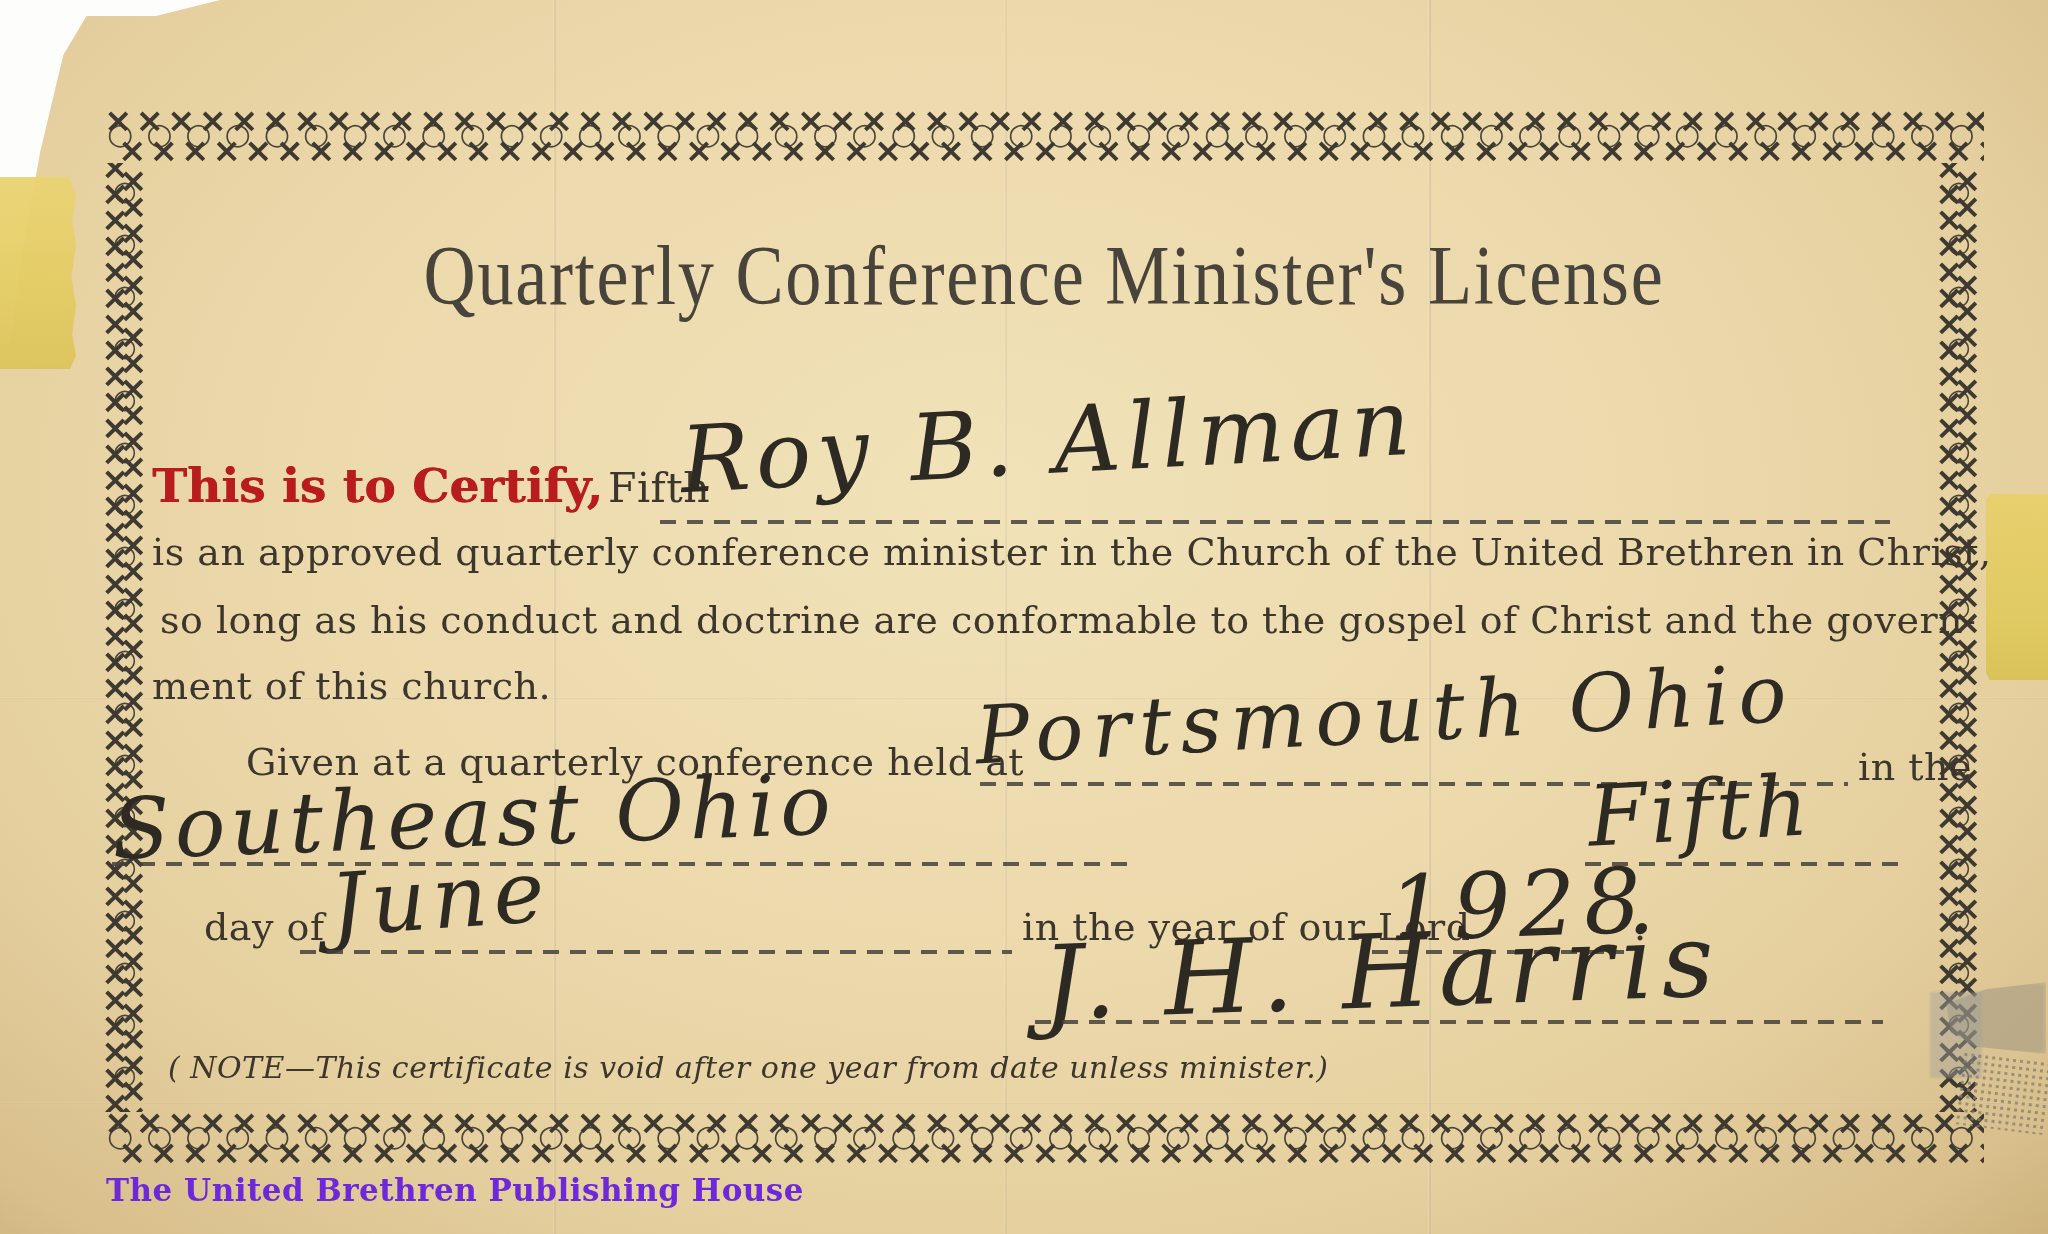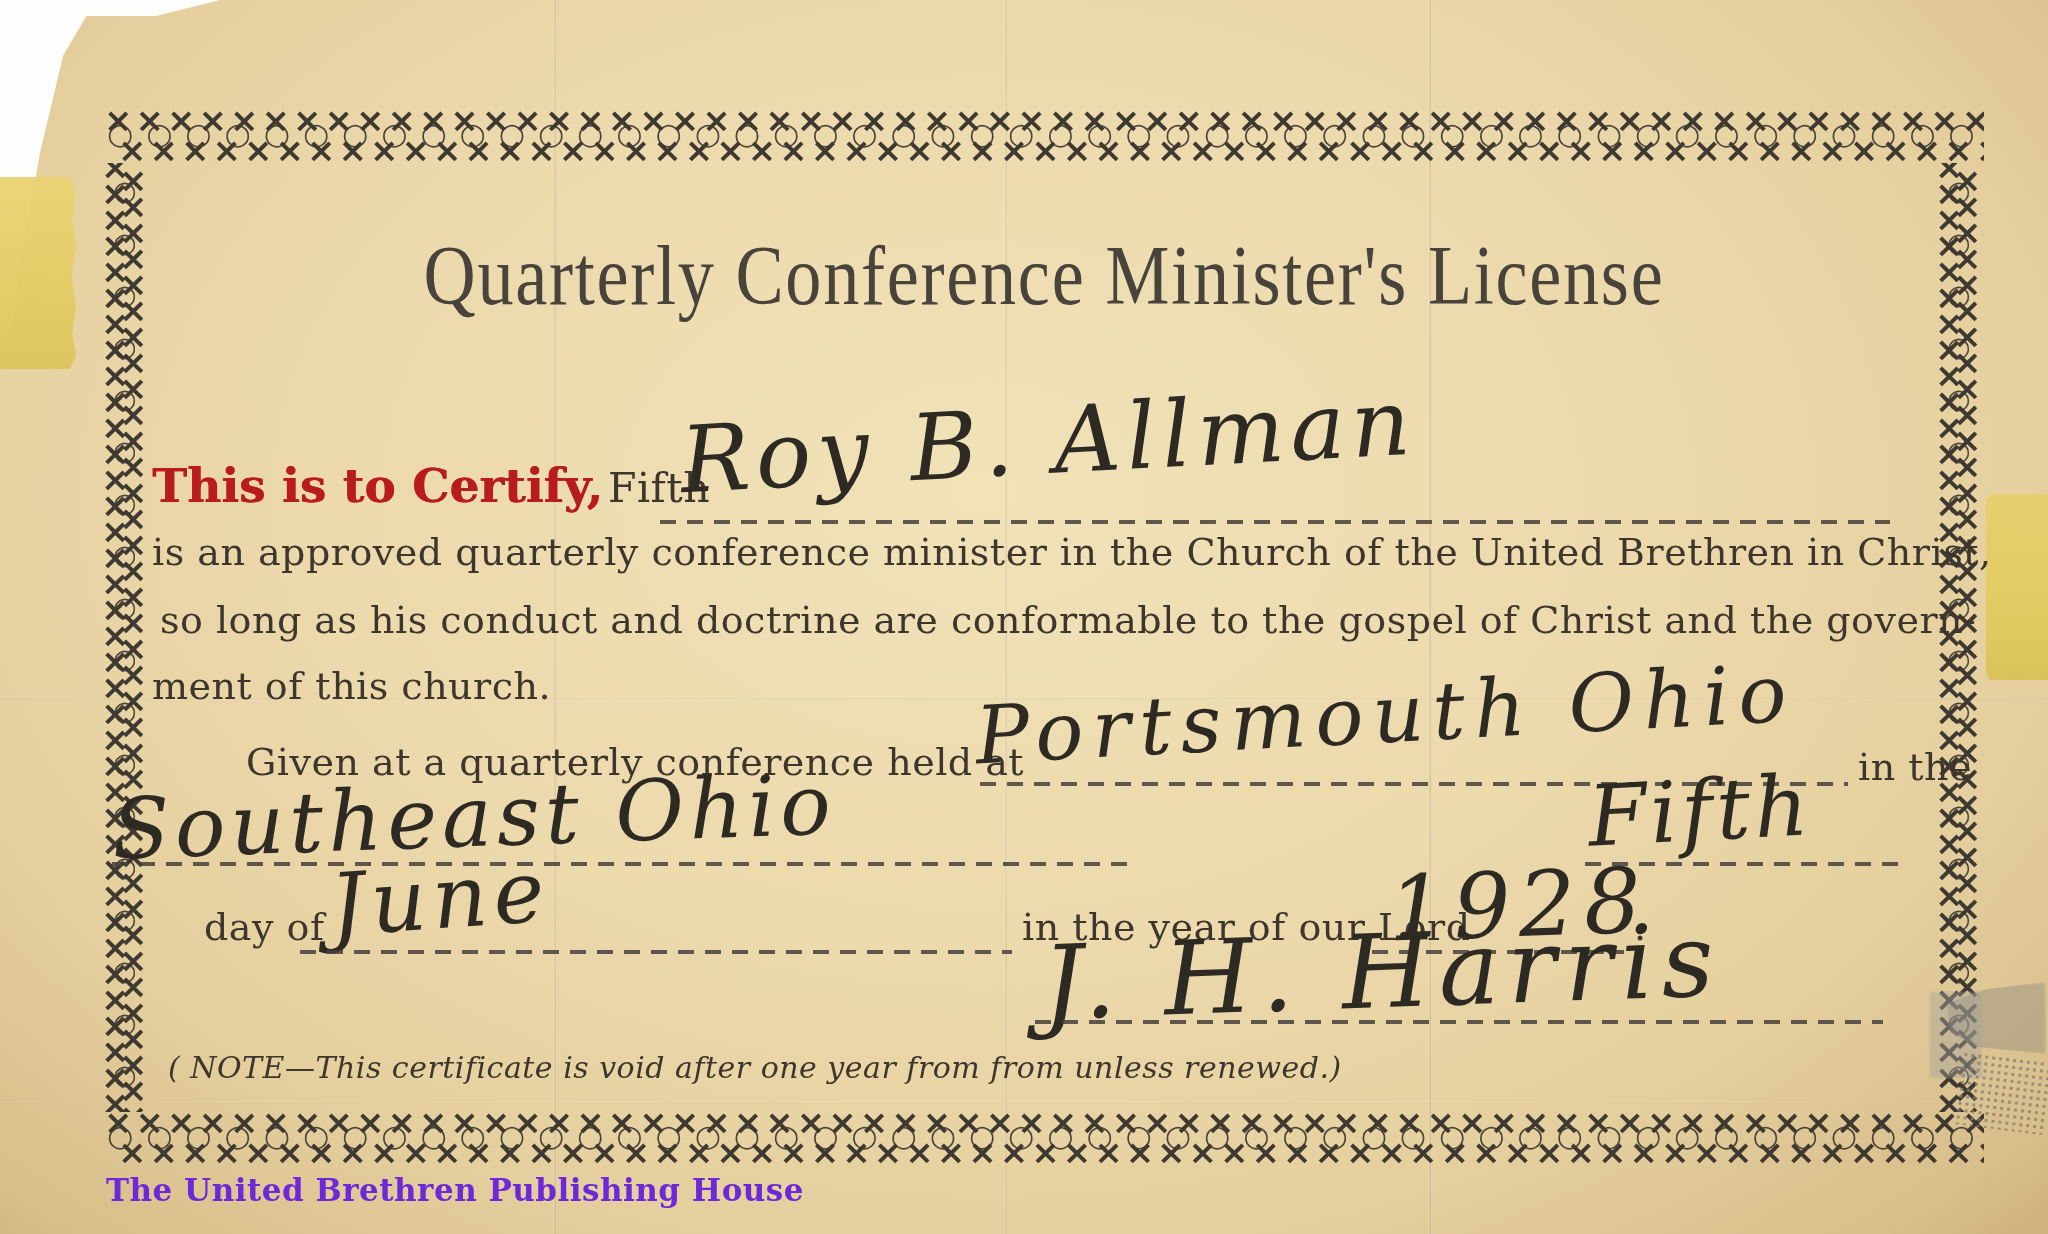--- a/index.html
+++ b/index.html
@@ -498,16 +498,16 @@
   <div id="month" class="abs script">June</div>
   <div class="dashes" style="left:300px; top:950px; width:712px;"></div>
   <div class="abs print" style="left:1022px; top:905px;">in the year of our Lord</div>
   <div id="year" class="abs script">1928</div>
   <div class="dashes" style="left:1372px; top:950px; width:252px;"></div>
   <div class="abs print" style="left:1634px; top:905px;">.</div>
 
   <div id="signature" class="abs script">J. H. Harris</div>
   <div class="dashes" style="left:1035px; top:1020px; width:848px;"></div>
 
-  <div id="note" class="abs ital">( NOTE—This certificate is void after one year from from unless renewed.)</div>
+  <div id="note" class="abs ital">( NOTE—This certificate is void after one year from date unless minister.)</div>
 
   <div id="publisher" class="abs print">The United Brethren Publishing House</div>
 </div>
 
 </body></html>

